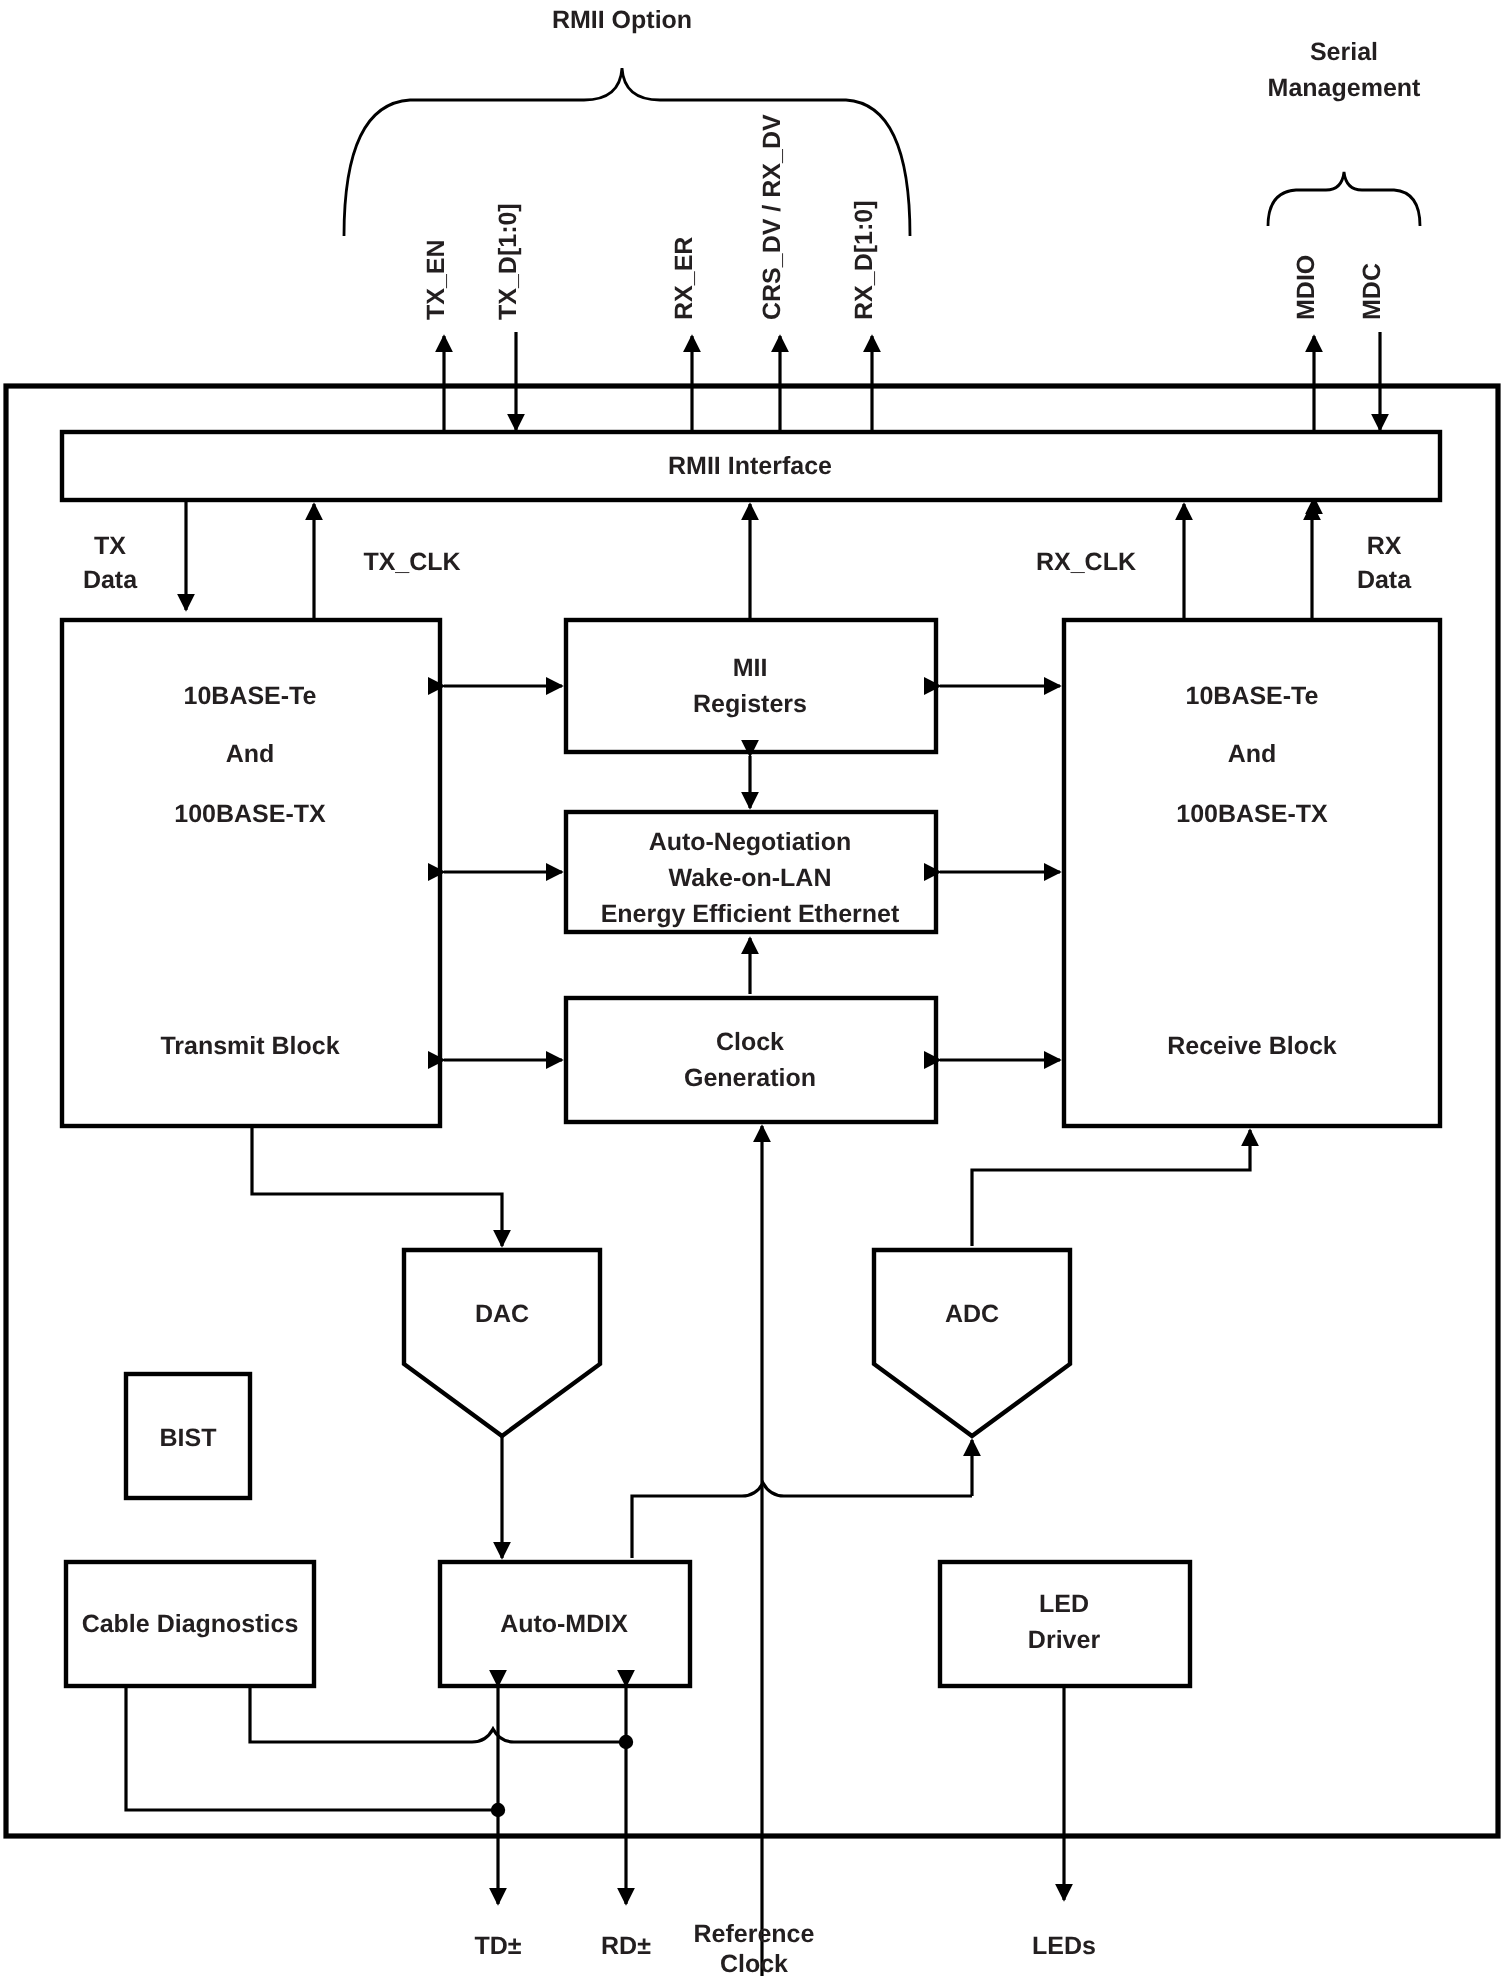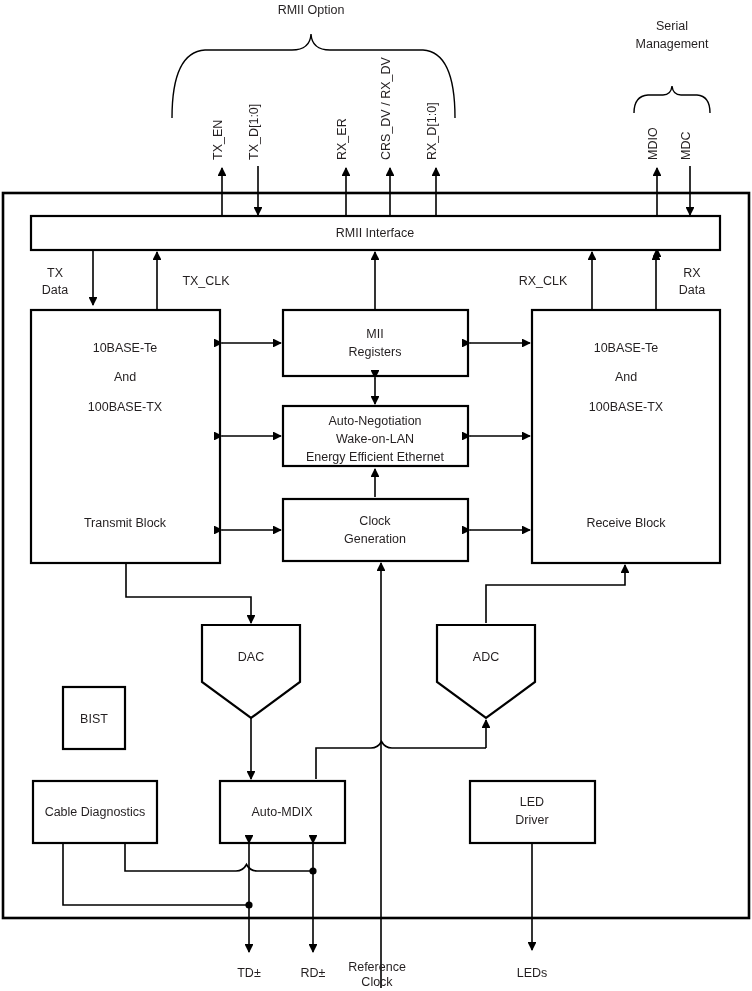--- a/index.html
+++ b/index.html
@@ -9,20 +9,21 @@
   }
   body {
     font-family: "Liberation Sans", sans-serif;
   }
   #root {
     position: relative;
     width: 752px;
     height: 991px;
     background: #ffffff;
     overflow: hidden;
+    font-weight: bold;
   }
   svg.diagram {
     position: absolute;
     left: 0;
     top: 0;
     width: 752px;
     height: 991px;
   }
   .stroke {
     fill: none;

